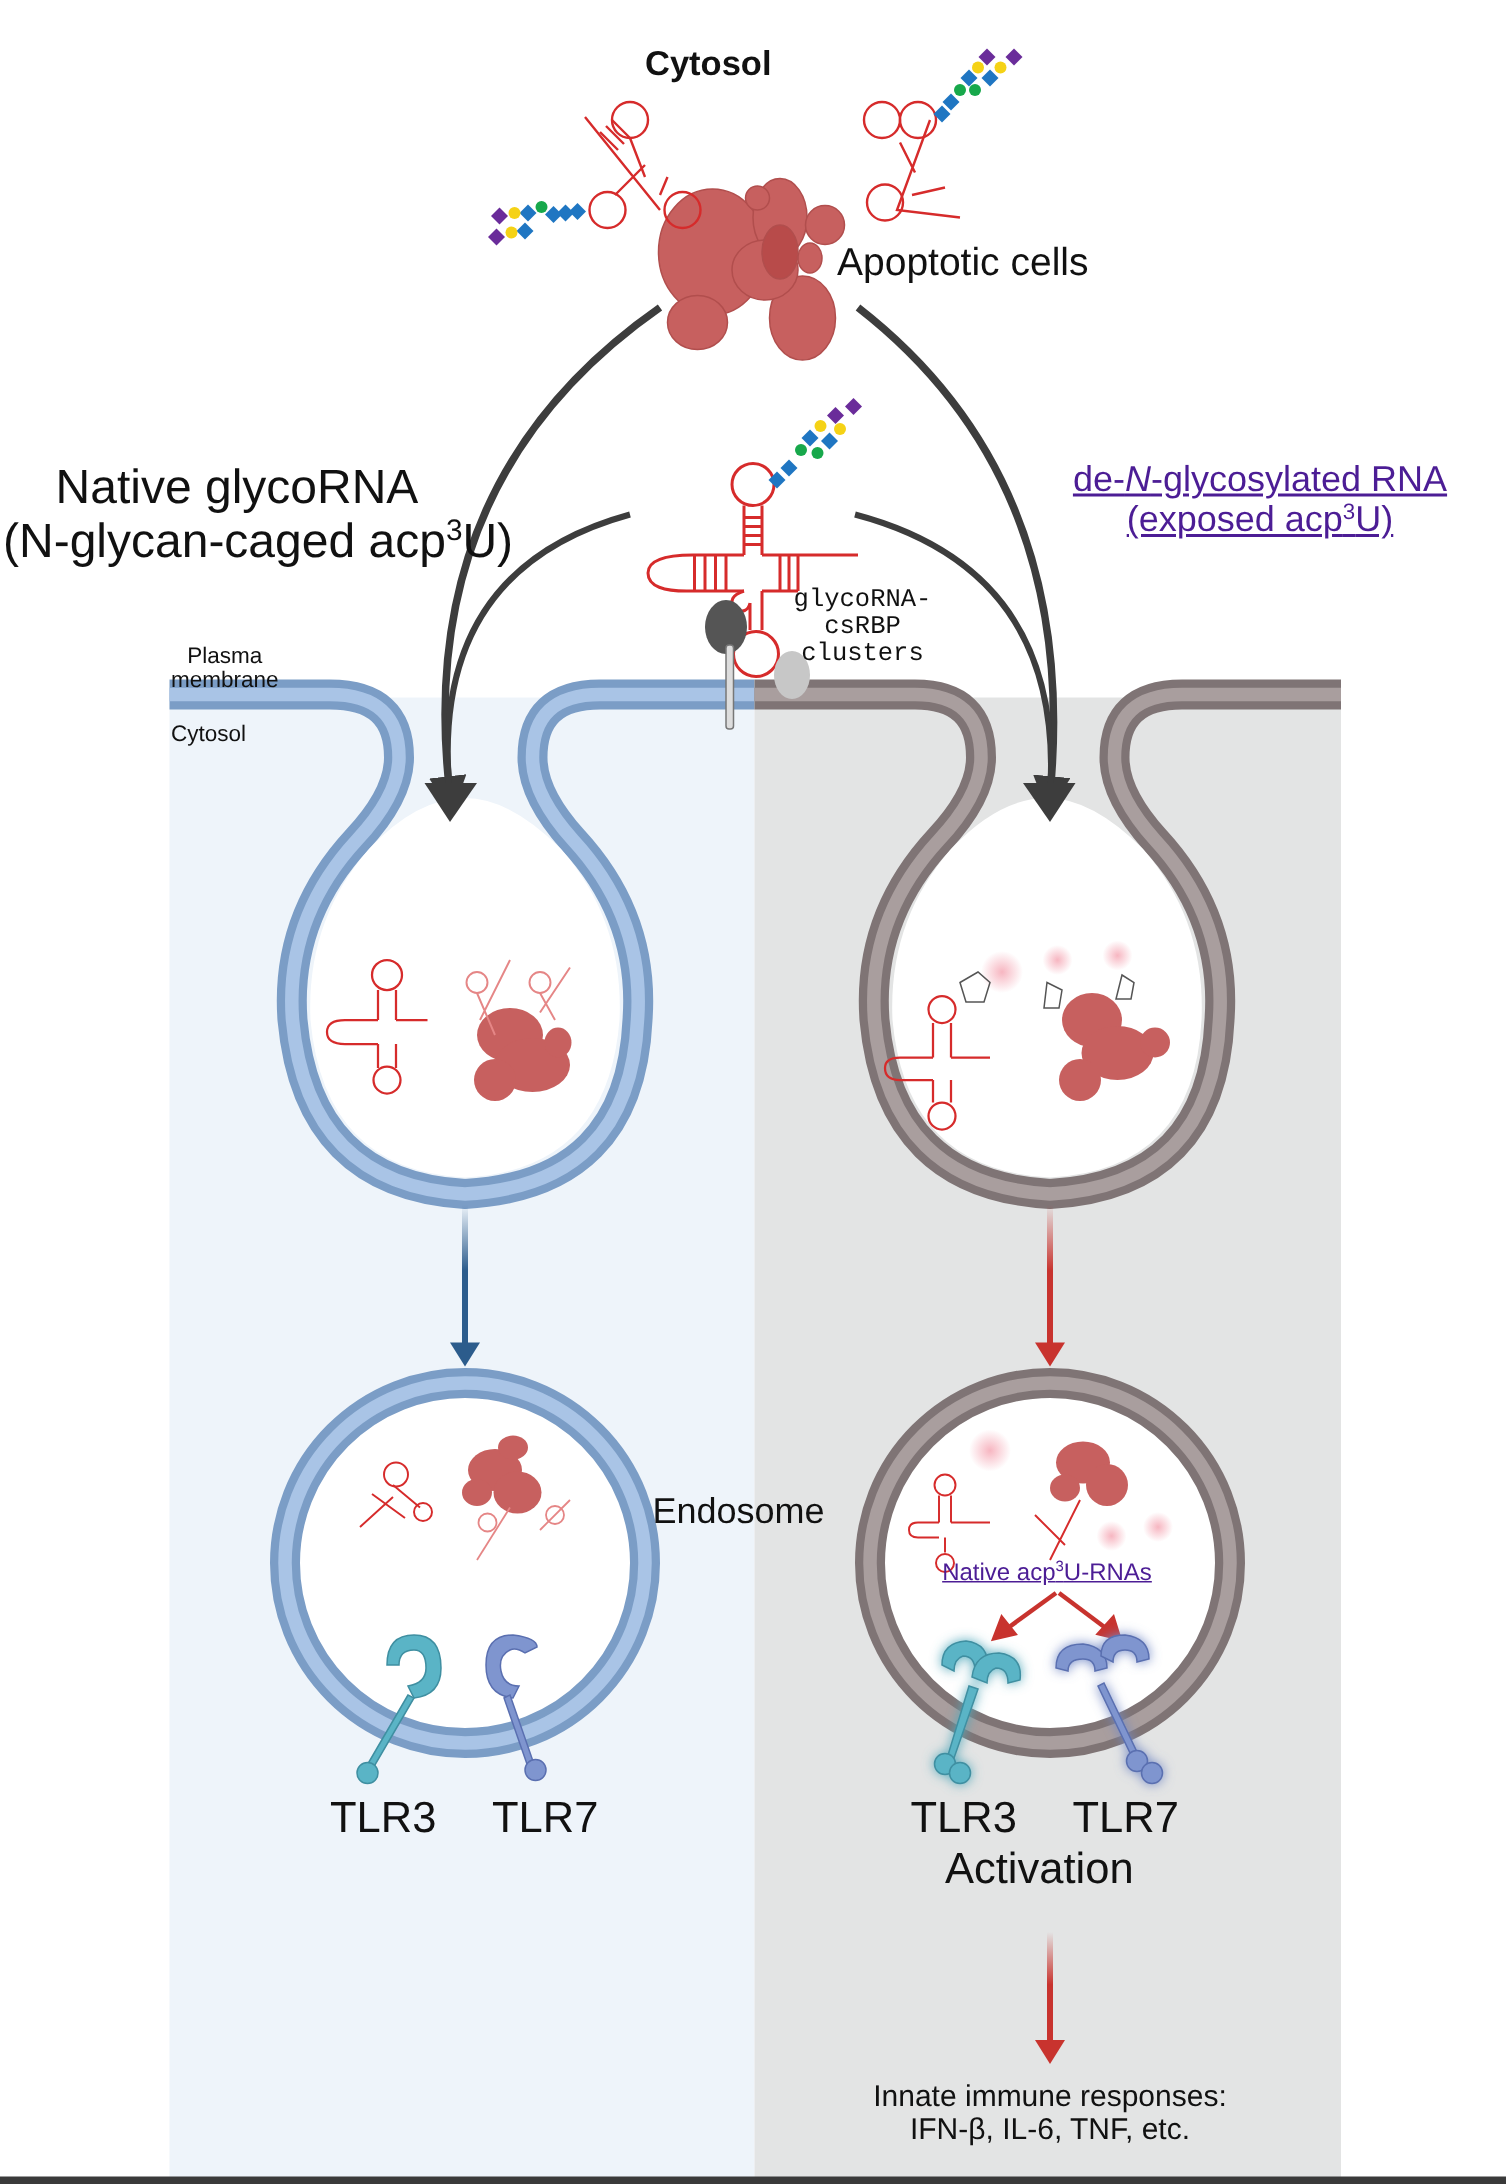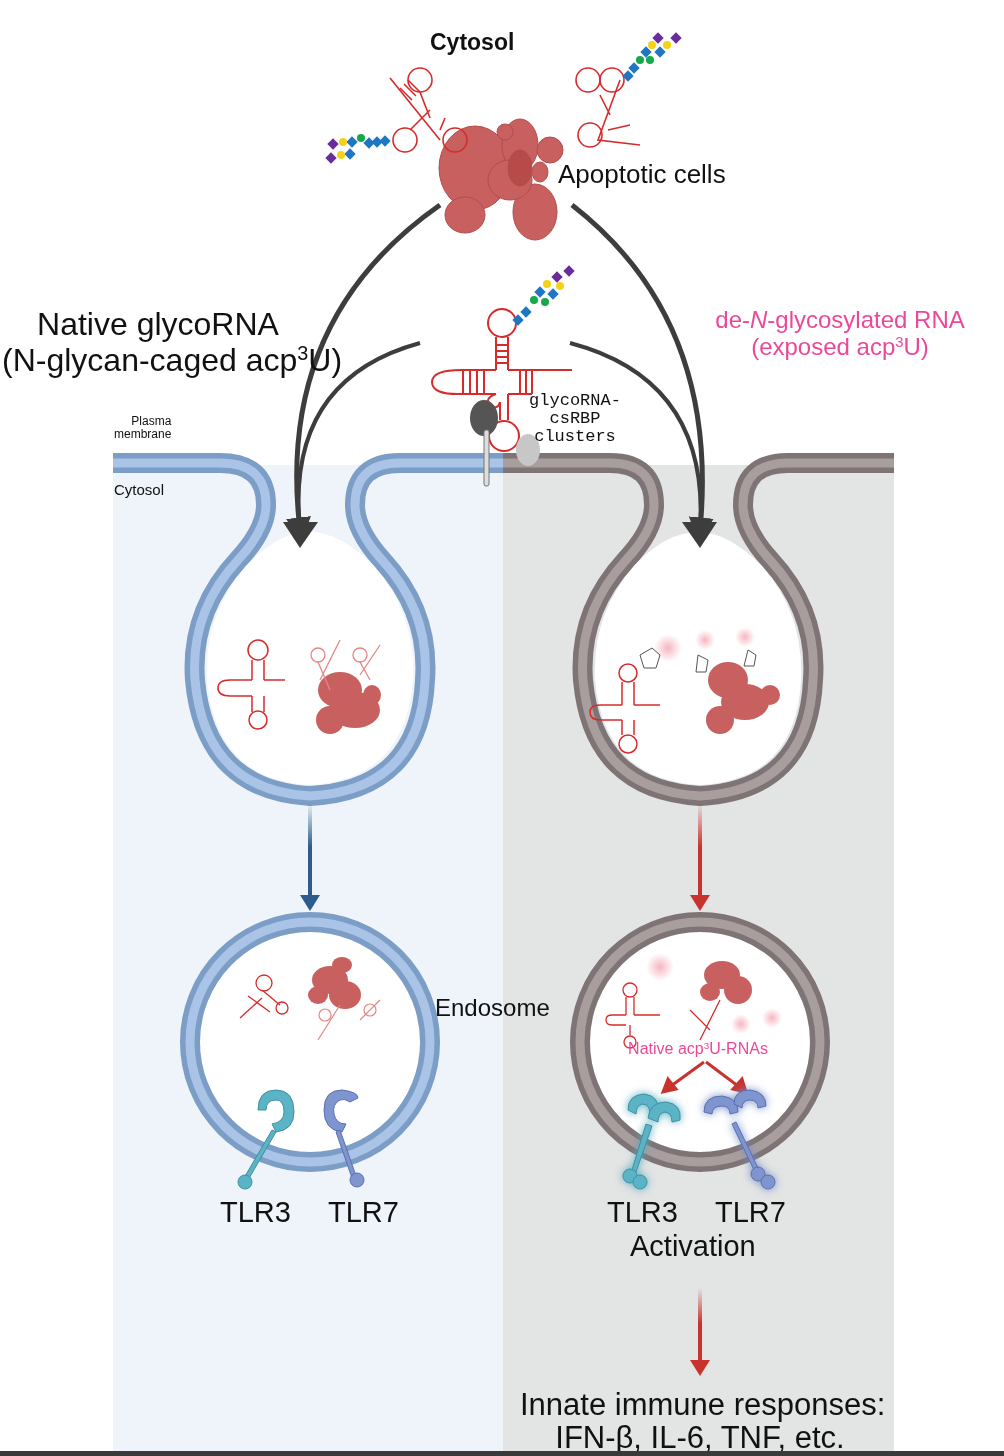--- a/index.html
+++ b/index.html
@@ -1,19 +1,19 @@
 <!DOCTYPE html>
 <html><head>
 <meta charset="utf-8">
 <style>
   html, body { margin: 0; padding: 0; }
   body { width: 1004px; height: 1456px; background: #ffffff; position: relative; overflow: hidden; font-family: "Liberation Sans", sans-serif; }
   #stage { position: absolute; left: 0; top: 0; width: 1004px; height: 1456px; }
   .lbl { position: absolute; color: #111; text-align: center; white-space: nowrap; font-family: "Liberation Sans", sans-serif; line-height: 1.12; }
-  .red { color: #ec4899; }
+  .red { color: #4c1d95; text-decoration: underline; }
   sup { font-size: 0.62em; vertical-align: 0.55em; line-height: 0; }
   .bottom-bar { position: absolute; left: 0; top: 1451px; width: 1004px; height: 5px; background: #3a3a3a; }
 </style>
 </head>
 <body>
 
 <div id="stage">
   <svg id="art" width="1004" height="1456" viewBox="0 0 1004 1456" xmlns="http://www.w3.org/2000/svg">
     <defs>
       <linearGradient id="gBlueArrow" x1="0" y1="0" x2="0" y2="1">
@@ -286,21 +286,21 @@
   <div class="lbl" style="left:2px; top:307px; width:312px; font-size:32px;">
     <div>Native glycoRNA</div>
     <div><span>(N-glycan-caged acp</span><sup>3</sup><span>U)</span></div>
   </div>
 
   <div class="lbl red" style="left:682px; top:307px; width:316px; font-size:24px;">
     <div><span>de-</span><i>N</i><span>-glycosylated RNA</span></div>
     <div><span>(exposed acp</span><sup>3</sup><span>U)</span></div>
   </div>
 
-  <div class="lbl" style="left:114px; top:415px; font-size:12px; text-align:right; line-height:1.08;">
+  <div class="lbl" style="left:114px; top:430px; font-size:15px; text-align:center; line-height:1.08;">
     <div>Plasma</div>
     <div>membrane</div>
   </div>
   <div class="lbl" style="left:114px; top:482px; font-size:15px;">Cytosol</div>
 
   <div class="lbl" style="left:528px; top:392px; width:94px; font-size:17px; line-height:1.05;font-family:Liberation Mono, monospace;">
     <div>glycoRNA-</div>
     <div>csRBP</div>
     <div>clusters</div>
   </div>
@@ -311,19 +311,19 @@
   <div class="lbl red" style="left:598px; top:1040px; width:200px; font-size:16px;">
     <span>Native acp</span><sup>3</sup><span>U-RNAs</span>
   </div>
 
   <div class="lbl" style="left:220px; top:1196px; font-size:29px;">TLR3</div>
   <div class="lbl" style="left:328px; top:1196px; font-size:29px;">TLR7</div>
   <div class="lbl" style="left:607px; top:1196px; font-size:29px;">TLR3</div>
   <div class="lbl" style="left:715px; top:1196px; font-size:29px;">TLR7</div>
   <div class="lbl" style="left:630px; top:1230px; font-size:29px;">Activation</div>
 
-  <div class="lbl" style="left:520px; top:1388px; width:360px; font-size:31px; line-height:1.08;">
+  <div class="lbl" style="left:520px; top:1388px; width:360px; font-size:20px; line-height:1.08;">
     <div>Innate immune responses:</div>
     <div>IFN-β, IL-6, TNF, etc.</div>
   </div>
 
   <div class="bottom-bar"></div>
 </div>
 
 </body></html>

